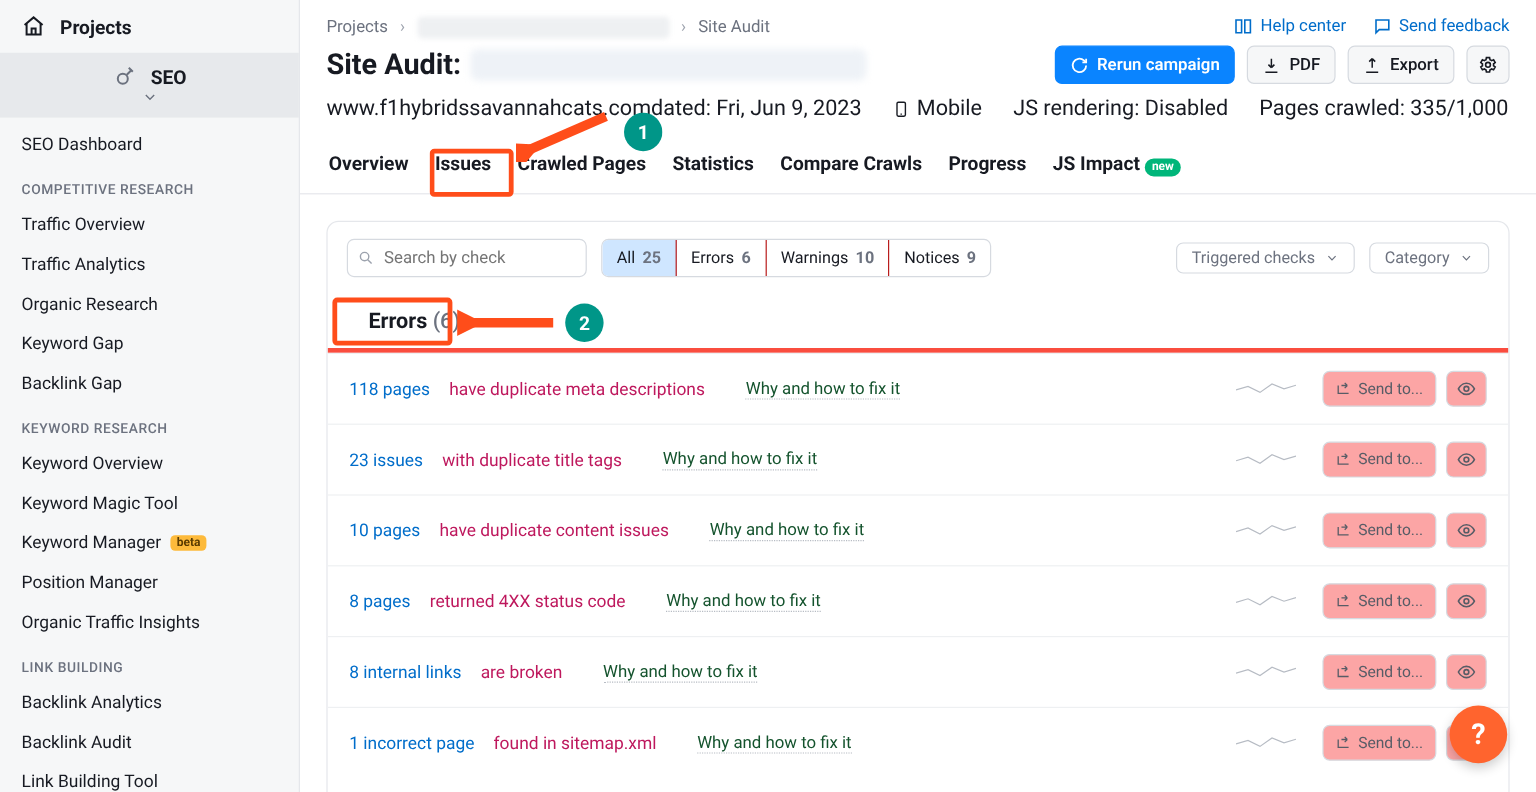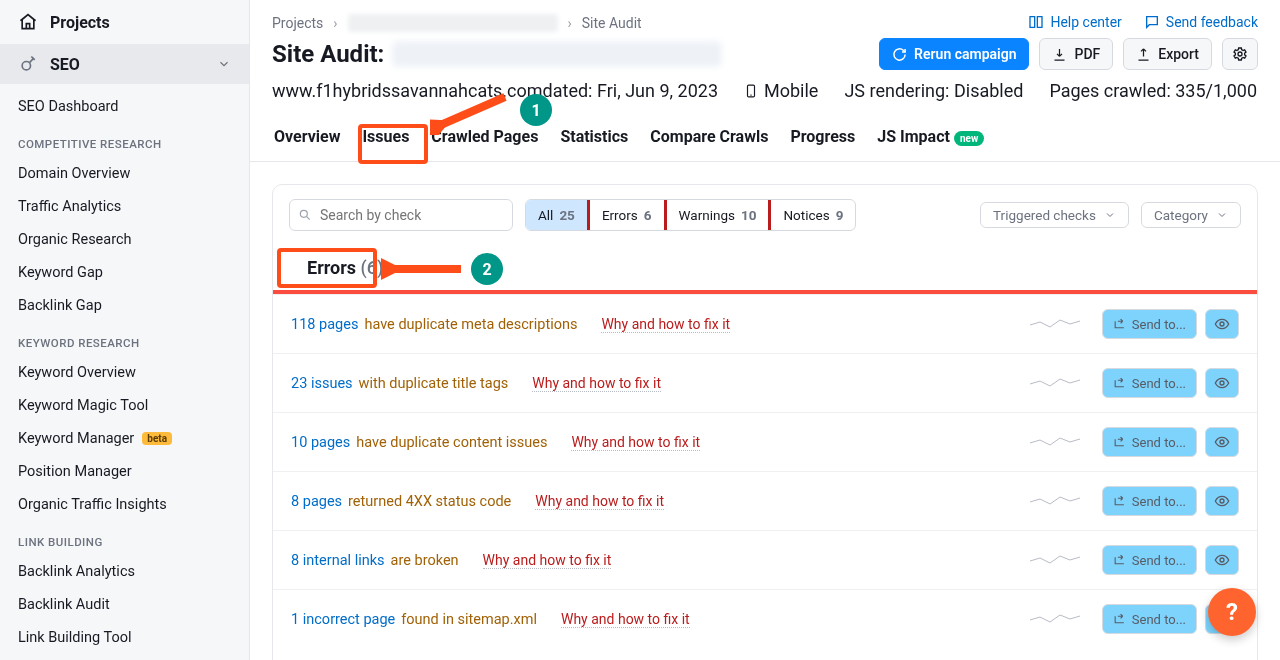--- a/index.html
+++ b/index.html
@@ -2,21 +2,21 @@
 <html><head>
 <meta charset="utf-8">
 <style>
 * { box-sizing: border-box; margin: 0; padding: 0; font-family: -apple-system, BlinkMacSystemFont, "Segoe UI", Roboto, Helvetica, Arial, sans-serif; }
 body { background: #fff; color: #171a22; font-size: 14px; width: 1280px; height: 660px; overflow: hidden; position: relative; }
 .layout { display: flex; height: 100%; }
 .sidebar { width: 250px; background: #f6f7f8; border-right: 1px solid #e5e7eb; display: flex; flex-direction: column; }
 .sidebar-top { padding: 12px 18px; display: flex; align-items: center; gap: 12px; }
 .sidebar-top .home { width: 20px; height: 20px; }
 .sidebar-top .title { font-weight: 700; font-size: 16px; }
-.sidebar-section { padding: 10px 18px; display: flex; align-items: center; justify-content: space-between; background: #e7e9ec; }
+.sidebar-section { padding: 10px 18px; display: flex; align-items: center; justify-content: space-between; background: #e7e9ec; flex-direction: column; }
 .sidebar-section .sect-title { font-weight: 700; font-size: 16px; display: flex; align-items: center; gap: 12px; }
 .sect-title svg { width: 20px; height: 20px; }
 .sidebar-items { padding: 6px 0; }
 .sidebar-items .item { padding: 8px 18px; font-size: 14.5px; color: #171a22; cursor: pointer; display: flex; align-items: center; gap: 8px; }
 .sidebar-items .group-label { padding: 14px 18px 6px; font-size: 11.5px; letter-spacing: 0.04em; color: #6c727f; font-weight: 500; }
 .badge-beta { background: #fdba3b; color: #5a3b00; font-size: 10px; font-weight: 700; padding: 1px 5px; border-radius: 4px; }
 .main { flex: 1; overflow: auto; }
 .topbar { padding: 14px 22px 0; display: flex; justify-content: space-between; align-items: flex-start; }
 .breadcrumb { display: flex; align-items: center; gap: 10px; color: #6c727f; font-size: 14px; }
 .breadcrumb .chev { color: #9ca2ad; }
@@ -34,41 +34,41 @@
 .meta-row .meta-item { display: flex; align-items: center; gap: 6px; }
 .tabs { padding: 18px 22px 0; display: flex; gap: 18px; align-items: center; border-bottom: 1px solid #e5e7eb; position: relative; }
 .tabs .tab { padding: 8px 2px 12px; font-size: 16px; font-weight: 700; color: #171a22; cursor: pointer; border-bottom: 3px solid transparent; white-space: nowrap; }
 .badge-new { background: #00b67a; color: #fff; font-size: 10px; font-weight: 700; padding: 2px 6px; border-radius: 10px; margin-left: 4px; }
 .red-box { position: absolute; border: 4px solid #ff4d1a; background: transparent; border-radius: 4px; pointer-events: none; }
 .arrow-annot { position: absolute; display: flex; align-items: center; pointer-events: none; }
 .arrow-annot .circle-num { width: 32px; height: 32px; border-radius: 50%; background: #009688; color: #fff; display: flex; align-items: center; justify-content: center; font-weight: 700; font-size: 16px; }
 .arrow-annot svg { position: relative; }
 .panel { margin: 22px; border: 1px solid #e5e7eb; border-radius: 10px; overflow: hidden; }
 .panel-toolbar { padding: 14px 16px; display: flex; gap: 12px; align-items: center; flex-wrap: wrap; }
-.search-wrap { position: relative; width: 224px; border-radius: 12px; }
+.search-wrap { position: relative; width: 200px; border-radius: 12px; }
 .search-wrap input { width: 100%; padding: 7px 10px 7px 30px; border: 1px solid #d6dae0; border-radius: 6px; font-size: 14px; color: #171a22; }
 .search-wrap .sicon { position: absolute; left: 9px; top: 50%; transform: translateY(-50%); color: #9ca2ad; }
 .seg { display: flex; border: 1px solid #d6dae0; border-radius: 6px; overflow: hidden; }
-.seg .seg-item { padding: 7px 12px; font-size: 13.5px; display: flex; align-items: center; gap: 6px; cursor: pointer; border-right: 3px solid #b91c1c; }
+.seg .seg-item { padding: 7px 12px; font-size: 13.5px; display: flex; align-items: center; gap: 6px; cursor: pointer; border-right: 1px solid #b91c1c; }
 .seg .seg-item:last-child { border-right: none; }
 .seg .seg-item.active { background: #cfe6ff; }
 .seg .count { color: #6c727f; font-weight: bold; }
 .dropdown { border: 1px solid #d6dae0; border-radius: 6px; padding: 4px 12px; font-size: 13.5px; color: #6c727f; display: flex; align-items: center; gap: 8px; cursor: pointer; }
 .panel-header { padding: 12px 18px; display: flex; justify-content: space-between; align-items: center; position: relative; }
 .panel-header .etitle { font-size: 18px; font-weight: 700; margin-left: 16px; }
 .panel-header .etitle .ecount { color: #6c727f; font-weight: 500; }
 .panel-hr { height: 4px; background: #fa4d3f; }
 .issue-row { padding: 14px 18px; display: flex; align-items: center; border-top: 1px solid #eef0f2; gap: 22px; }
-.issue-row .issue-text { flex: 0 0 auto; display: flex; align-items: flex-end; gap: 6px; font-size: 14.5px; flex-wrap: wrap; }
+.issue-row .issue-text { flex: 0 0 auto; display: flex; align-items: flex-end; gap: 16px; font-size: 14.5px; flex-wrap: wrap; }
 .issue-row .issue-text .link { color: #006dca; }
-.issue-row .issue-text .dim { color: #a16207; }
-.issue-row .why { color: #b91c1c; border-bottom: 1px dotted #b7bcc4; cursor: pointer; margin-left: 18px; font-size: 14px; white-space: nowrap; }
+.issue-row .issue-text .dim { color: #be185d; }
+.issue-row .why { color: #14532d; border-bottom: 1px dotted #b7bcc4; cursor: pointer; margin-left: 18px; font-size: 14px; white-space: nowrap; }
 .issue-row .spark { margin-left: auto; width: 50px; height: 18px; }
 .issue-row .row-actions { display: flex; gap: 8px; }
-.mini-btn { border: 1px solid #d6dae0; background: #7dd3fc; color: #575c66; border-radius: 6px; padding: 6px 10px; font-size: 13px; display: inline-flex; align-items: center; gap: 6px; cursor: pointer; }
+.mini-btn { border: 1px solid #d6dae0; background: #fca5a5; color: #575c66; border-radius: 6px; padding: 6px 10px; font-size: 13px; display: inline-flex; align-items: center; gap: 6px; cursor: pointer; }
 .mini-btn.icon-only { padding: 6px 8px; }
 .amp-row { padding: 16px 18px; display: flex; align-items: center; gap: 10px; font-size: 14.5px; }
 .upgrade-badge { margin-left: auto; }
 .upgrade-btn { background: #00b67a; color: #fff; border: none; border-radius: 6px; padding: 8px 14px; font-size: 14px; font-weight: 600; cursor: pointer; }
 .help-fab { position: absolute; right: 24px; bottom: 24px; width: 48px; height: 48px; border-radius: 50%; background: #ff642e; color: #fff; display: flex; align-items: center; justify-content: center; font-size: 24px; font-weight: 700; cursor: pointer; box-shadow: 0 4px 10px rgba(0,0,0,0.2); }
 svg { display: block; }
 .spark svg polyline { fill: none; stroke: #b7bcc4; stroke-width: 1; }
 .spark.bluish svg polyline { stroke: #9ab6e6; }
 </style>
 </head>
@@ -102,21 +102,21 @@
             <path d="m6 9 6 6 6-6"></path>
           </svg>
       </span>
     </div>
     <div class="sidebar-items" id="sidebar-items">
         <div class="item">
           <span>SEO Dashboard</span>
         </div>
         <div class="group-label">COMPETITIVE RESEARCH</div>
         <div class="item">
-          <span>Domain Overview</span>
+          <span>Traffic Overview</span>
         </div>
         <div class="item">
           <span>Traffic Analytics</span>
         </div>
         <div class="item">
           <span>Organic Research</span>
         </div>
         <div class="item">
           <span>Keyword Gap</span>
         </div>

